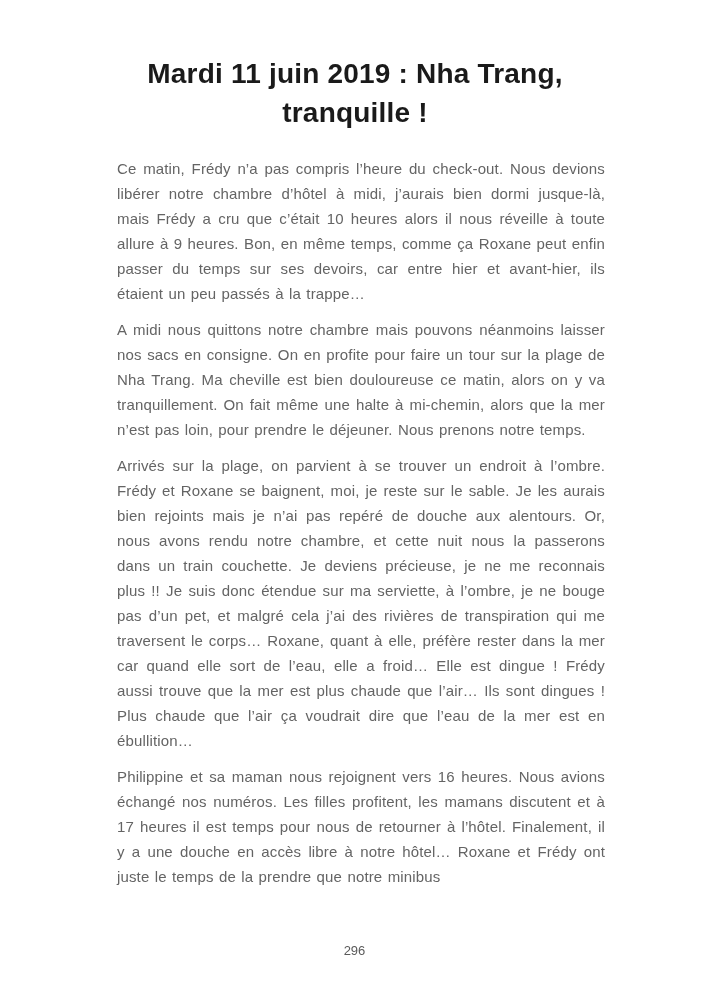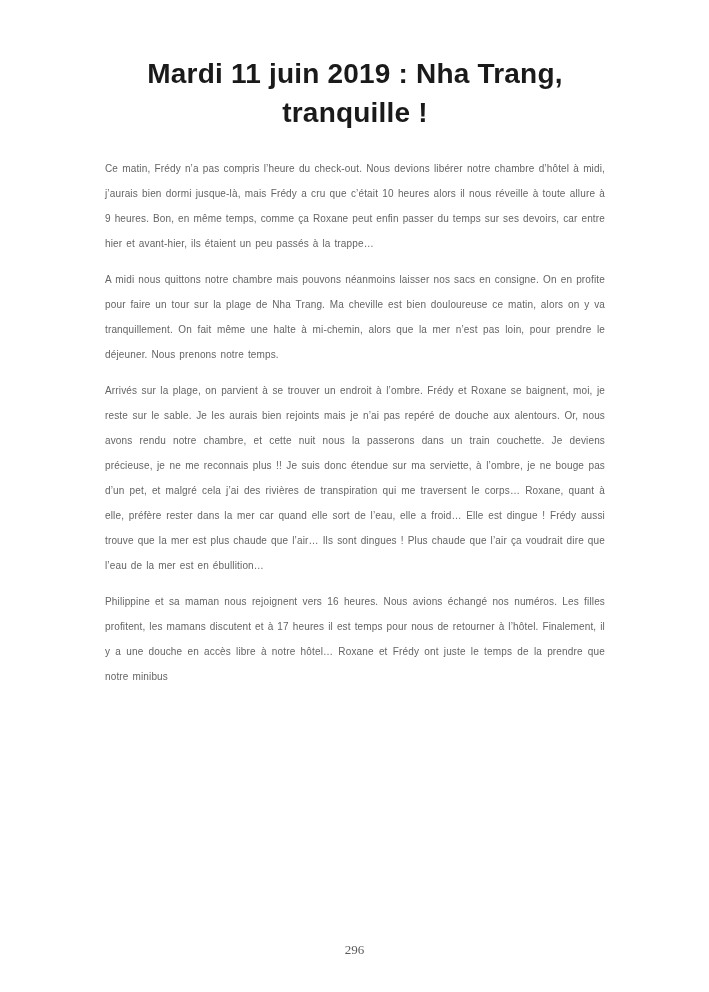--- a/index.html
+++ b/index.html
@@ -22,36 +22,36 @@
       margin: 0 0 24px 0;
       text-align: center;
       font-size: 28px;
       line-height: 1.4;
       font-weight: 700;
       color: #1a1a1a;
       letter-spacing: 0.2px;
       font-family: "Liberation Sans", sans-serif;
     }
     .body-text p {
-      margin: 0 0 11px 0;
-      font-size: 10px;
+      margin: 0 0 11px 12px;
+      font-size: 15px;
       line-height: 25px;
       color: #646464;
       text-align: justify;
       letter-spacing: 0.15px;
       word-spacing: 1px;
       font-family: "Liberation Sans", sans-serif;
     }
     .page-number {
       position: absolute;
       left: 0;
       right: 0;
       bottom: 34px;
       text-align: center;
-      font-family: Liberation Serif, serif;
+      font-family: Liberation Sans, sans-serif;
       font-size: 13px;
       color: #5a5a5a;
     }
   </style>
 </head>
 <body>
 
 <div class="page">
 
   <h1 class="title">Mardi 11 juin 2019 : Nha Trang, tranquille&nbsp;!</h1>

